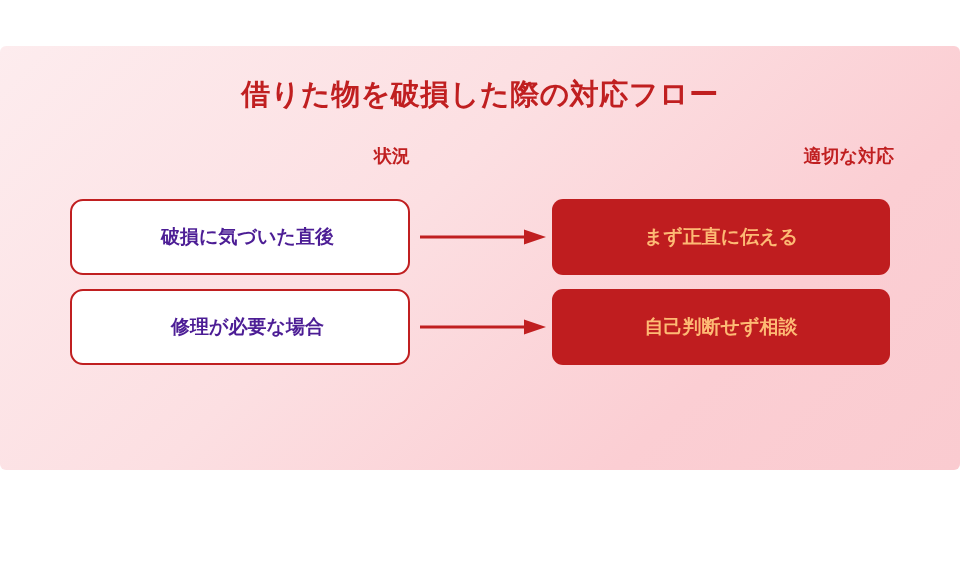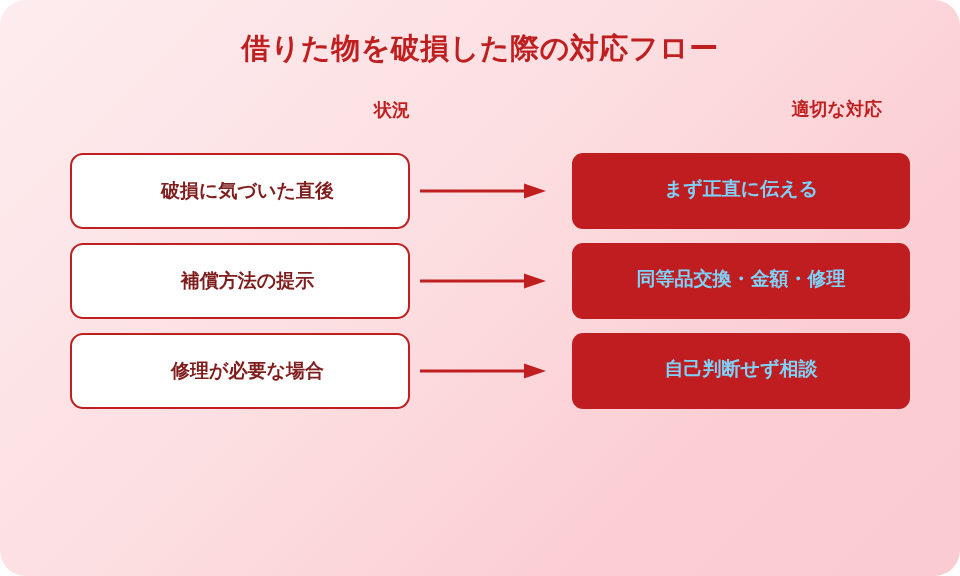--- a/index.html
+++ b/index.html
@@ -10,25 +10,26 @@
   body {
     width: 960px;
     height: 576px;
     font-family: "Liberation Sans", "DejaVu Sans", sans-serif;
     overflow: hidden;
   }
 
   #infographic {
     position: relative;
     width: 960px;
-    height: 576px;
+    height: 424px;
     box-sizing: border-box;
-    border-radius: 26px;
+    border-radius: 6px;
     background: linear-gradient(135deg, #fdecee 0%, #fcdfe2 42%, #fbced3 75%, #facbd0 100%);
     overflow: hidden;
+    margin-top: 46px;
   }
 
   .title {
     position: absolute;
     top: 31px;
     left: 0;
     width: 960px;
     text-align: center;
     font-size: 29px;
     font-weight: bold;
@@ -42,21 +43,21 @@
     position: absolute;
     top: 99px;
     font-size: 18px;
     font-weight: bold;
     color: #c01f20;
     line-height: 1.25;
     white-space: nowrap;
     text-align: right;
   }
   .col-header.left  { left: 70px;  width: 340px; }
-  .col-header.right { left: 544px; width: 338px; font-family: Liberation Mono, monospace; }
+  .col-header.right { left: 556px; width: 338px; }
 
   .rows {
     position: absolute;
     top: 153px;
     left: 0;
     width: 960px;
   }
 
   .row {
     position: relative;
@@ -77,31 +78,30 @@
     line-height: 1.25;
     white-space: nowrap;
   }
 
   .box.situation {
     left: 70px;
     width: 340px;
     background: #ffffff;
     border: 2px solid #c01f20;
     border-radius: 13px;
-    color: #7f1d1d;
+    color: #4c1d95;
     padding-left: 15px;
   }
 
   .box.response {
-    left: 572px;
+    left: 552px;
     width: 338px;
     background: #bf1d1f;
     border-radius: 11px;
-    color: #7dd3fc;
-    font-family: Liberation Mono, monospace;
+    color: #fdba74;
   }
 
   .arrow {
     position: absolute;
     top: 29px;
     left: 420px;
     width: 126px;
     height: 18px;
     pointer-events: none;
   }
@@ -123,30 +123,20 @@
       <div class="box situation">破損に気づいた直後</div>
       <div class="arrow">
         <svg width="126" height="18" viewBox="0 0 126 18" aria-hidden="true">
           <line x1="0" y1="9" x2="108" y2="9" stroke="#c01f20" stroke-width="3.2"></line>
           <polygon points="104,1.5 126,9 104,16.5" fill="#c01f20"></polygon>
         </svg>
       </div>
       <div class="box response">まず正直に伝える</div>
     </div>
 
-    <div class="row">
-      <div class="box situation">補償方法の提示</div>
-      <div class="arrow">
-        <svg width="126" height="18" viewBox="0 0 126 18" aria-hidden="true">
-          <line x1="0" y1="9" x2="108" y2="9" stroke="#c01f20" stroke-width="3.2"></line>
-          <polygon points="104,1.5 126,9 104,16.5" fill="#c01f20"></polygon>
-        </svg>
-      </div>
-      <div class="box response">同等品交換・金額・修理</div>
-    </div>
 
     <div class="row">
       <div class="box situation">修理が必要な場合</div>
       <div class="arrow">
         <svg width="126" height="18" viewBox="0 0 126 18" aria-hidden="true">
           <line x1="0" y1="9" x2="108" y2="9" stroke="#c01f20" stroke-width="3.2"></line>
           <polygon points="104,1.5 126,9 104,16.5" fill="#c01f20"></polygon>
         </svg>
       </div>
       <div class="box response">自己判断せず相談</div>

